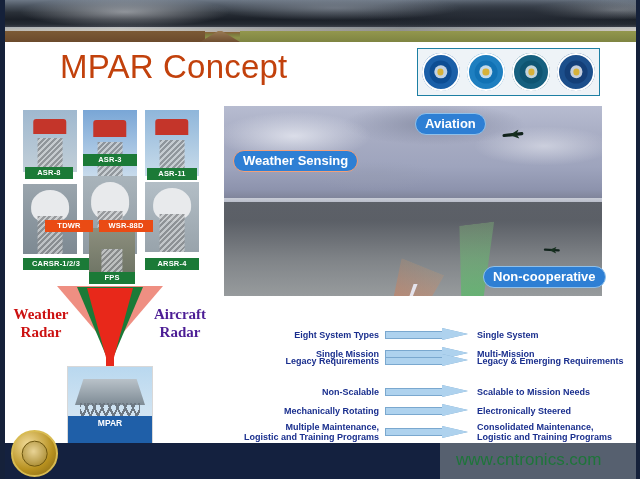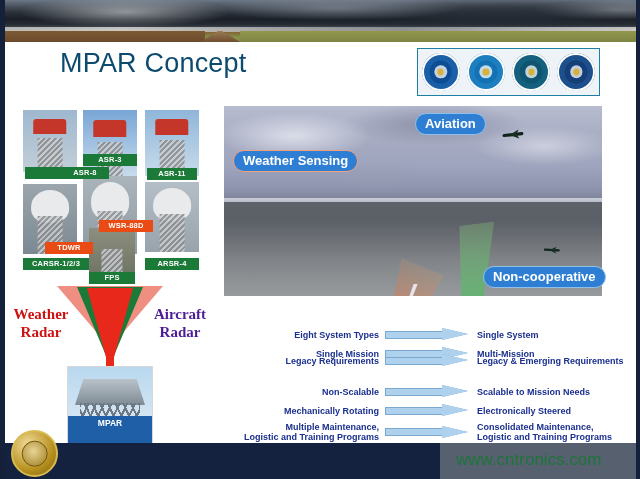--- a/index.html
+++ b/index.html
@@ -48,21 +48,21 @@
     background:linear-gradient(to bottom,#7c5a35,#6b4a2c);
   }
   .banner .fieldR{
     position:absolute;left:235px;top:31px;width:405px;height:11px;
     background:linear-gradient(to bottom,#93974d,#7e8442);
   }
 
   
   .title{
     position:absolute;left:55px;top:48px;
-    font-size:27px;font-weight:400;color:#0c4a6e;
+    font-size:33px;font-weight:400;color:#c2410c;
     letter-spacing:.2px;white-space:nowrap;
   }
 
   
   .seals{
     position:absolute;left:412px;top:48px;width:183px;height:48px;
     background:#eef3f7;border:1.5px solid #1d7fa3;
     display:flex;align-items:center;justify-content:space-around;
     box-sizing:border-box;
   }
@@ -356,24 +356,24 @@
         <div class="tower"></div>
     </div>
     <div class="ph" style="left:122px;top:72px;width:54px;height:70px;background:linear-gradient(to bottom,#b3bec6,#98a3ab);">
       <div class="dome"></div>
         <div class="tower"></div>
     </div>
     <div class="ph" style="left:66px;top:118px;width:46px;height:46px;background:linear-gradient(to bottom,#8d8f7e,#6f7565);">
       <div class="tower"></div>
     </div>
 
-    <div class="lbl" style="left:2px;top:57px;width:48px;padding-left:36px;">ASR-8</div>
+    <div class="lbl" style="left:2px;top:57px;width:48px;">ASR-8</div>
     <div class="lbl" style="left:60px;top:44px;width:54px;">ASR-3</div>
     <div class="lbl" style="left:124px;top:58px;width:50px;">ASR-11</div>
-    <div class="lbl orange" style="left:22px;top:110px;width:48px;margin-top:22px;">TDWR</div>
+    <div class="lbl orange" style="left:22px;top:110px;width:48px;">TDWR</div>
     <div class="lbl orange" style="left:76px;top:110px;width:54px;">WSR-88D</div>
     <div class="lbl" style="left:0px;top:148px;width:66px;">CARSR-1/2/3</div>
     <div class="lbl" style="left:66px;top:162px;width:46px;">FPS</div>
     <div class="lbl" style="left:122px;top:148px;width:54px;">ARSR-4</div>
   </div>
 
   <div class="tri-wrap">
     <div class="tri red-outer"></div>
     <div class="tri green"></div>
     <div class="tri red-inner"></div>

